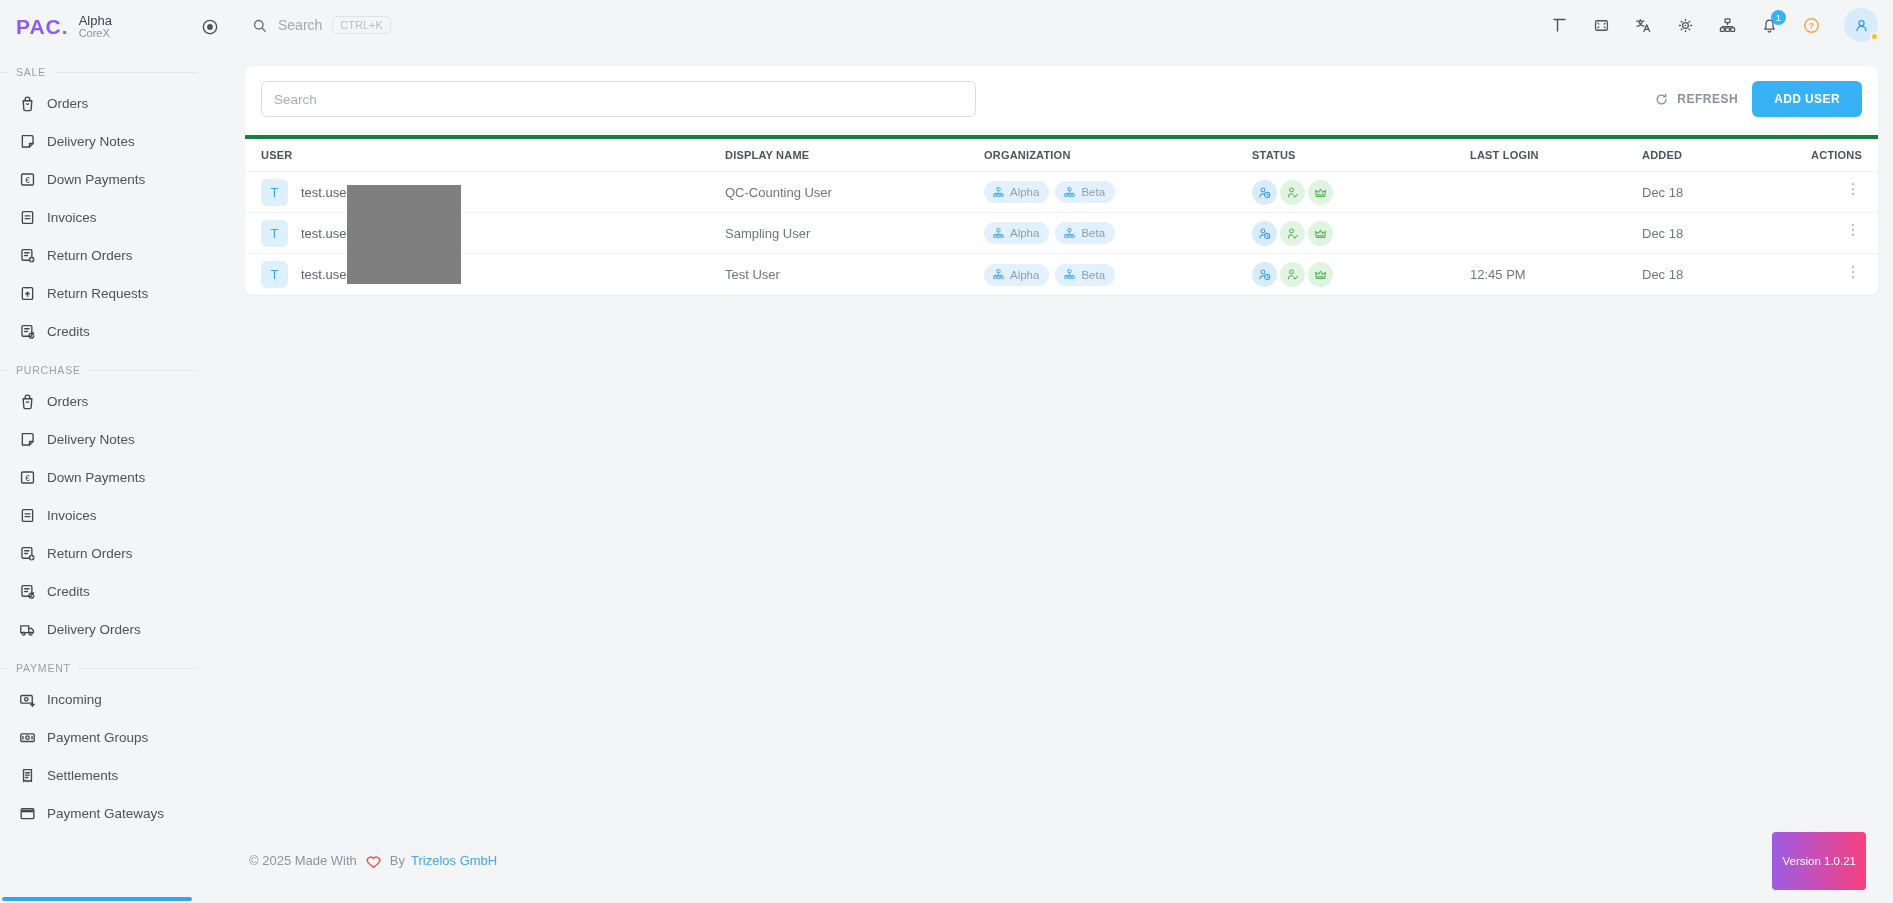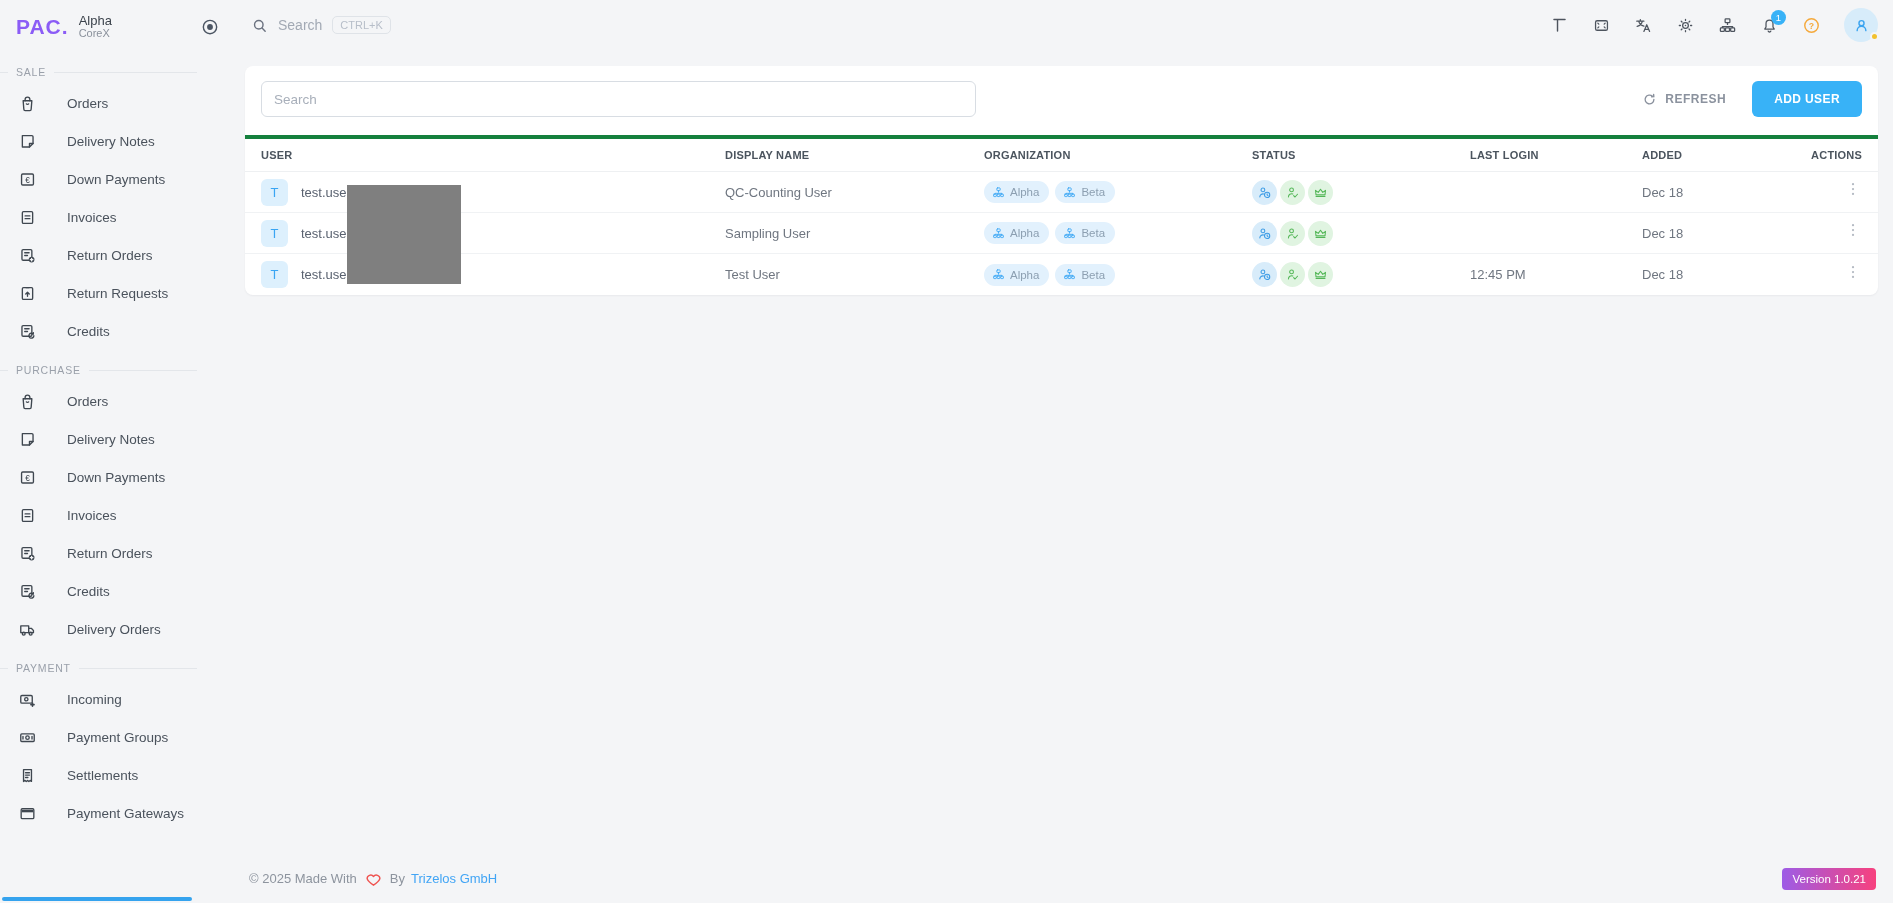--- a/index.html
+++ b/index.html
@@ -13,21 +13,21 @@
   .brand-logo { font-size:21px; font-weight:700; letter-spacing:1px; color:#8b5cf6; margin-right:10px; }
   .brand-name { line-height:1.05; }
   .brand-line1 { font-size:13px; color:#3c434c; }
   .brand-line2 { font-size:11px; color:#8a919c; }
   .collapse-btn { margin-left:auto; color:#4b5563; width:20px; height:20px; cursor:pointer; }
   .nav-section { margin-top:8px; }
   .nav-section-label { display:flex; align-items:center; gap:8px; font-size:10.5px; letter-spacing:.8px;
     color:#9aa0aa; margin:14px 33px 6px 0; white-space:nowrap; }
   .nav-section-label::before { content:""; width:8px; height:1px; background:#e3e6ea; }
   .nav-section-label::after { content:""; flex:1; height:1px; background:#e3e6ea; }
-  .nav-item { display:flex; align-items:center; gap:30px; height:38px; padding-left:18px;
+  .nav-item { display:flex; align-items:center; gap:10px; height:38px; padding-left:18px;
     font-size:13.5px; color:#4a525c; cursor:pointer; }
   .nav-item .icn { width:19px; height:19px; color:#3f4750; }
   .side-scroll { position:absolute; left:2px; bottom:2px; width:190px; height:4px;
     background:#35a3ee; border-radius:2px; }
 
   
   .main { flex:1; display:flex; flex-direction:column; padding:0 15px; min-width:0; }
   .topbar { height:50px; display:flex; align-items:center; }
   .topbar-search { display:flex; align-items:center; gap:10px; cursor:pointer; padding-left:6px; }
   .topbar-search .icn { width:17px; height:17px; color:#6b7280; }
@@ -46,21 +46,21 @@
   .avatar-dot { position:absolute; right:-1px; bottom:1px; width:9px; height:9px; border-radius:50%;
     background:#f2c12e; border:2px solid #f4f5f7; }
 
   
   .card { margin-top:16px; background:#fff; border-radius:8px; box-shadow:0 1px 2px rgba(16,24,40,.05);
     position:relative; }
   .card-toolbar { display:flex; align-items:center; padding:15px 16px 18px 16px; }
   .card-search { width:715px; height:36px; border:1px solid #d8dde3; border-radius:6px; padding:0 12px;
     font-size:13.5px; color:#4a525c; outline:none; font-family:"Liberation Sans", sans-serif; }
   .card-search::placeholder { color:#a8afba; }
-  .toolbar-right { margin-left:auto; display:flex; align-items:center; gap:26px; }
+  .toolbar-right { margin-left:auto; display:flex; align-items:center; gap:14px; }
   .refresh-btn { display:flex; align-items:center; gap:8px; font-size:12px; font-weight:700;
     letter-spacing:.5px; color:#8b929e; background:none; border:none; cursor:pointer;
     font-family:"Liberation Sans", sans-serif; }
   .refresh-btn .icn { width:15px; height:15px; }
   .add-user-btn { background:#38b2f7; color:#fff; border:none; border-radius:6px; height:36px;
     padding:0 22px; font-size:12px, ; font-size:12px; font-weight:700; letter-spacing:.4px; cursor:pointer;
     font-family:"Liberation Sans", sans-serif; }
   .grid-row { display:grid; grid-template-columns:464px 259px 268px 218px 172px 165px 1fr;
     align-items:center; }
   .t-head { border-top:4px solid #15803d; border-bottom:1px solid #eef0f2; height:37px; }
@@ -87,21 +87,21 @@
   .td.actions-cell { justify-content:flex-end; padding-right:10px; }
   .redaction { position:absolute; left:102px; top:119px; width:114px; height:99px; background:#7f7f7f; }
 
   
   .spacer { flex:1; }
   .footer { display:flex; align-items:center; justify-content:space-between; padding:0 2px 13px 4px; }
   .copyright { display:flex; align-items:flex-start; gap:6px; font-size:13px; color:#8d949e; }
   .heart-ic { width:17px; height:17px; color:#ef5350; margin:0 2px; }
   .footer-link { color:#42a5f5; text-decoration:none; cursor:pointer; }
   .version-badge { background:linear-gradient(90deg,#9d5ce6,#f7417e); color:#fff; font-size:11.5px;
-    padding:5px 10px; border-radius:4px; }
+    padding:23px 10px; border-radius:4px; margin-right:10px; }
 </style>
 </head>
 <body>
 
 <div class="app">
 
   <aside class="sidebar">
     <div class="brand-row">
       <span class="brand-logo">PAC.</span>
       <span class="brand-name">

